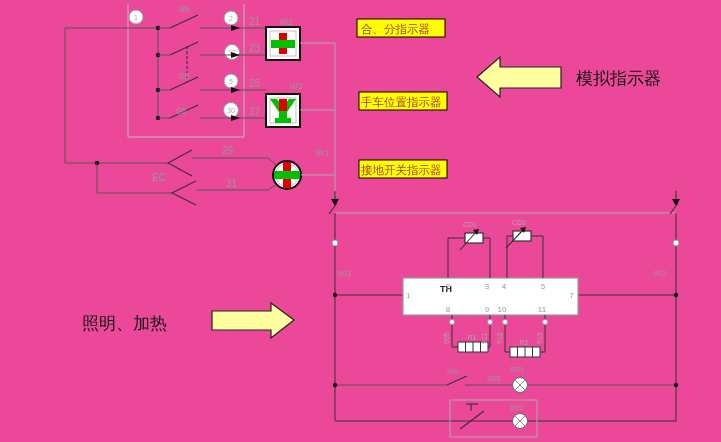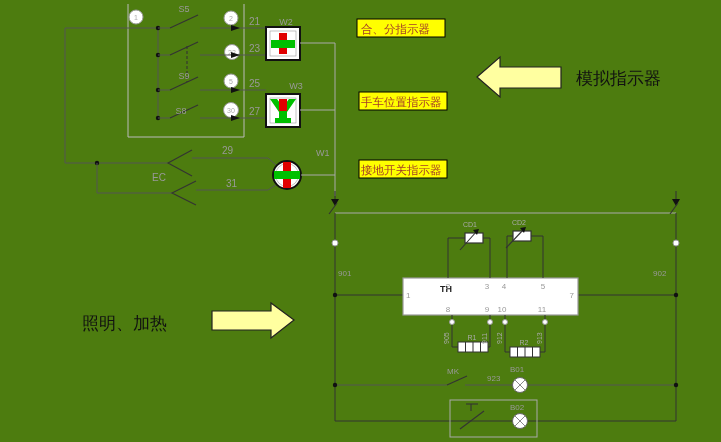--- a/index.html
+++ b/index.html
@@ -1,16 +1,16 @@
 <!DOCTYPE html>
 <html><head>
 <meta charset="utf-8">
 <style>
   html,body{margin:0;padding:0;background:#fff;}
-  .stage{position:relative;width:721px;height:442px;background:#4d7c0f;overflow:hidden;
+  .stage{position:relative;width:721px;height:442px;background:#ec4899;overflow:hidden;
          font-family:"Liberation Sans",sans-serif;}
   svg{position:absolute;left:0;top:0;}
   svg text{font-family:"Liberation Sans",sans-serif;}
   .wire{stroke:#555;stroke-width:1;fill:none;}
   .wire2{stroke:#333;stroke-width:1;fill:none;}
   .gwire{stroke:#aaa;stroke-width:1;fill:none;}
   .frame{stroke:#bbb;stroke-width:1;fill:none;}
   .blade{stroke:#333;stroke-width:1.1;fill:none;}
   .glabel{fill:#999;font-size:10px;}
   .slabel{fill:#999;font-size:9px;}

